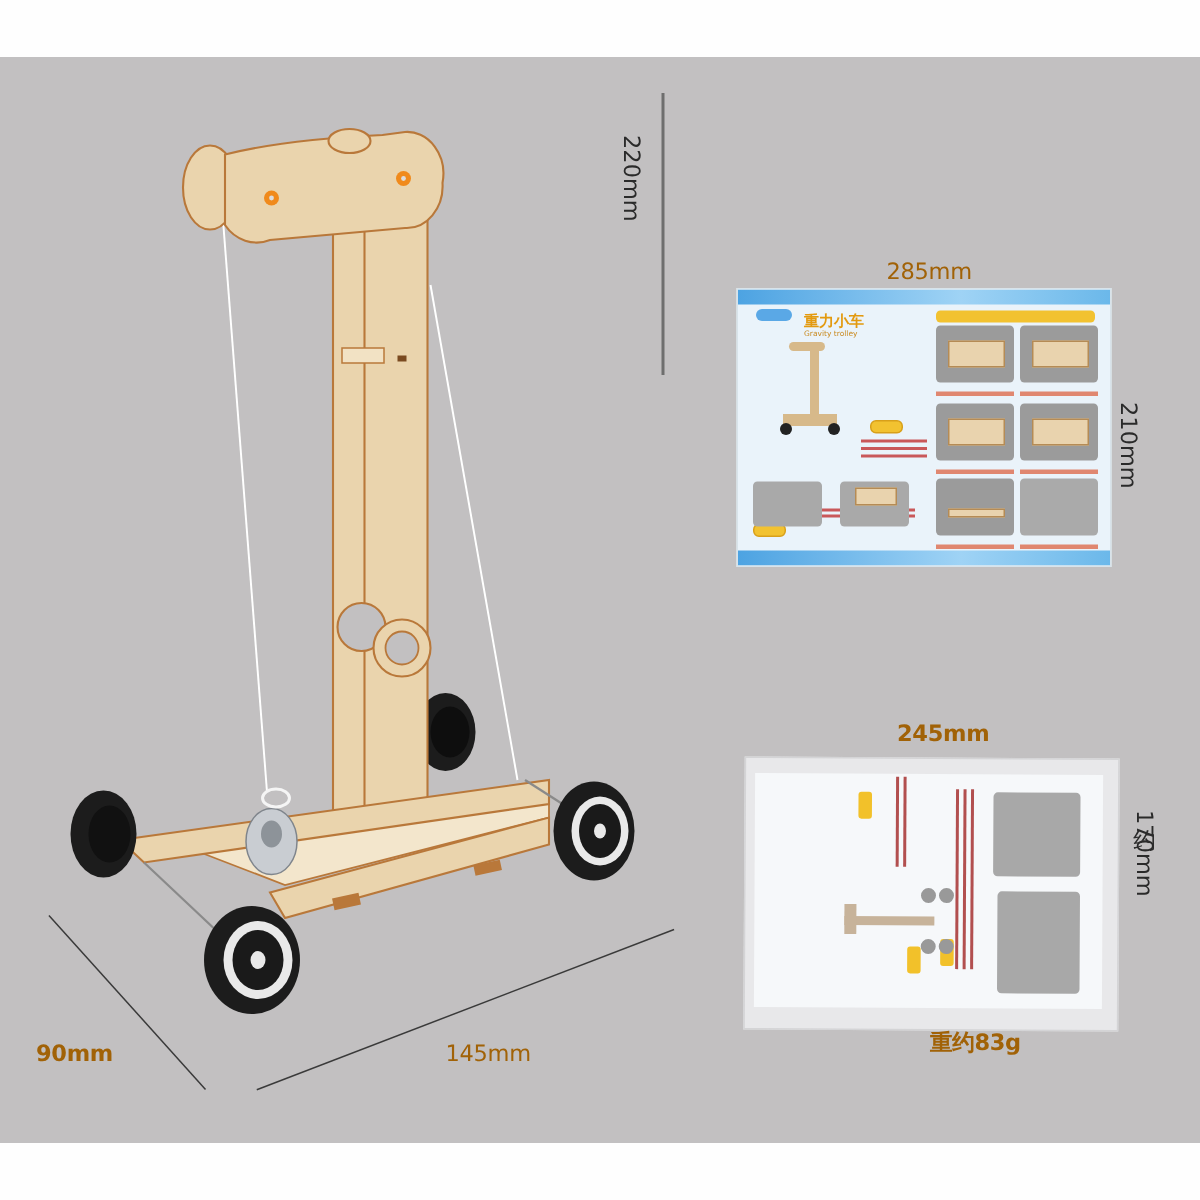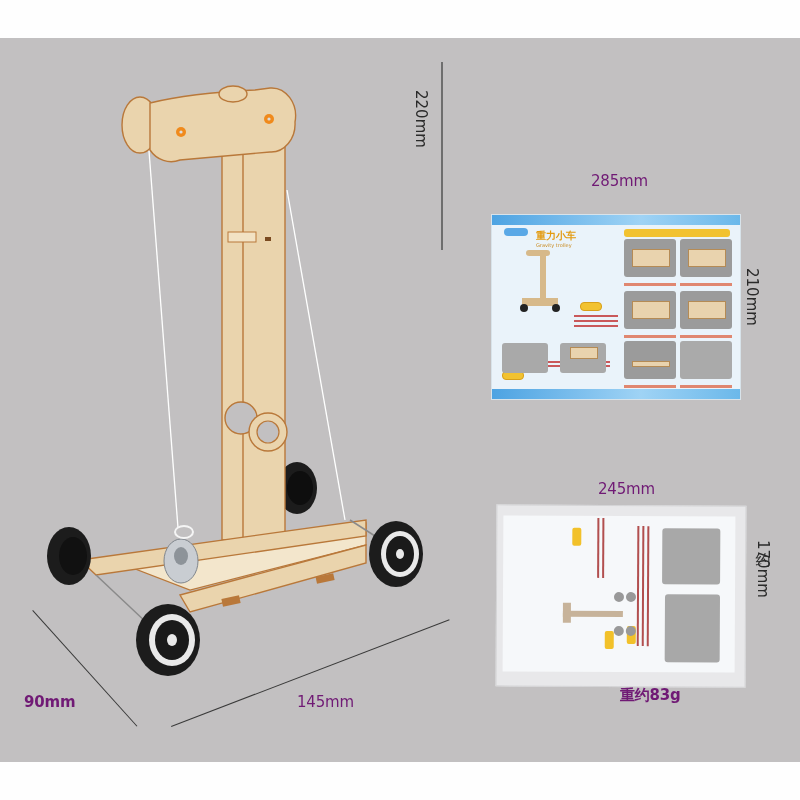--- a/index.html
+++ b/index.html
@@ -1,23 +1,23 @@
 <!DOCTYPE html>
 <html><head>
 <meta charset="utf-8">
 <style>
   html,body{margin:0;padding:0;}
   body{width:800px;height:800px;background:#fefefe;position:relative;overflow:hidden;font-family:"DejaVu Sans","Liberation Sans",sans-serif;}
   .panel{position:absolute;left:0;top:38px;width:800px;height:724px;background:#c2c0c1;}
-  .label{position:absolute;color:#701a75;font-size:15px;letter-spacing:-0.2px;}
+  .label{position:absolute;color:#a16207;font-size:15px;letter-spacing:-0.2px;}
   .vlabel{position:absolute;color:#2a2a2a;font-size:15px;writing-mode:vertical-rl;}
   .dimline{position:absolute;background:#3a3a3a;height:1.3px;transform-origin:0 0;}
   .vline{position:absolute;background:#6e6e6e;width:2px;}
   
-  .manual{position:absolute;left:491px;top:214px;width:248px;height:184px;background:#eaf3fa;border:1px solid #d8e3ea;overflow:hidden;}
+  .manual{position:absolute;left:491px;top:192px;width:248px;height:184px;background:#eaf3fa;border:1px solid #d8e3ea;overflow:hidden;}
   .manual .topbar{position:absolute;left:0;top:0;right:0;height:10px;background:linear-gradient(90deg,#4da3e2,#9fd3f5 60%,#6bb8ea);}
   .manual .botbar{position:absolute;left:0;bottom:0;right:0;height:10px;background:linear-gradient(90deg,#4da3e2,#9fd3f5 60%,#6bb8ea);}
   .manual .badge{position:absolute;left:12px;top:13px;width:24px;height:8px;border-radius:5px;background:#5aa8e6;}
   .manual .title{position:absolute;left:44px;top:14px;font-size:10px;font-weight:bold;color:#e39a10;}
   .manual .subtitle{position:absolute;left:44px;top:27px;font-size:5px;color:#c98a20;}
   .ybtn{position:absolute;height:7px;border-radius:4px;background:#f2c230;border:1px solid #d8a01a;}
   .ystrip{position:absolute;left:132px;top:14px;width:106px;height:8px;border-radius:3px;background:#f2c230;}
   .tile{position:absolute;width:52px;height:38px;background:#9b9b9b;border-radius:3px;}
   .tile .wood{position:absolute;left:8px;top:10px;width:36px;height:16px;background:#e9d3ae;border:1px solid #b58b55;}
   .tile .cap{position:absolute;left:0;bottom:-9px;width:52px;height:3px;background:#e08770;}
@@ -148,21 +148,21 @@
   <div class="tile" style="left:188px;top:126px;background:#aaa;">
       <div class="cap"></div>
     </div>
   <div class="tile" style="left:10px;top:130px;width:46px;height:30px;top:128px;background:#a9a9a9;"></div>
   <div class="tile" style="left:68px;top:128px;width:46px;height:30px;background:#a9a9a9;">
       <div class="wood" style="left:10px;top:4px;width:26px;height:10px;"></div>
     </div>
   <div class="botbar"></div>
 </div>
 
-<div class="label" style="left:598px;top:480px;">245mm</div>
+<div class="label" style="left:598px;top:480px;font-weight:bold;">245mm</div>
 <div class="vlabel" style="left:753px;top:540px;">约170mm</div>
 
 <div class="bag">
   <div class="sheet"></div>
   <div class="graybox" style="left:165px;top:22px;width:58px;height:56px;"></div>
   <div class="graybox" style="left:168px;top:88px;width:55px;height:68px;"></div>
   <div class="ylabel" style="left:75px;top:22px;"></div>
   <div class="ylabel" style="left:130px;top:120px;"></div>
   <div class="ylabel" style="left:108px;top:125px;"></div>
   <div class="textcol" style="left:100px;top:12px;height:60px;"></div>

